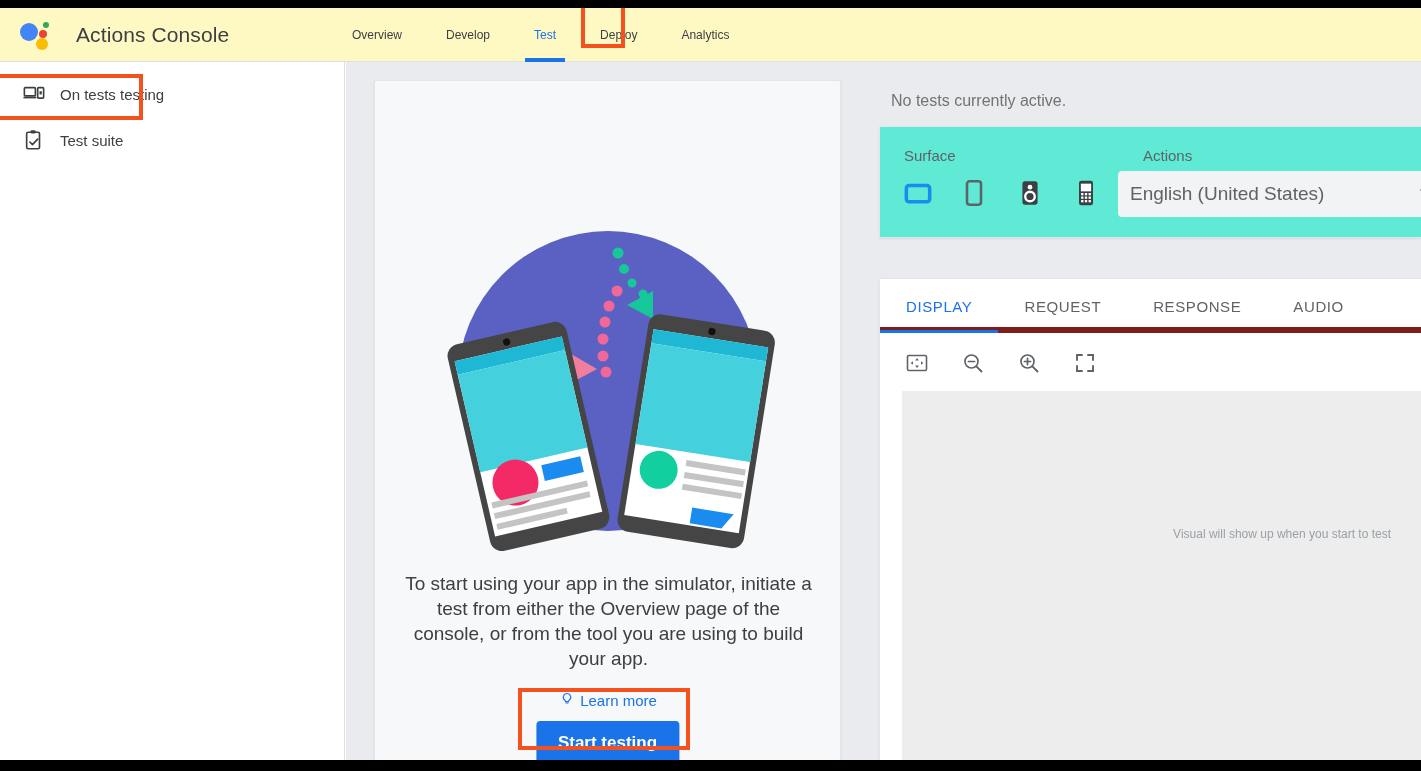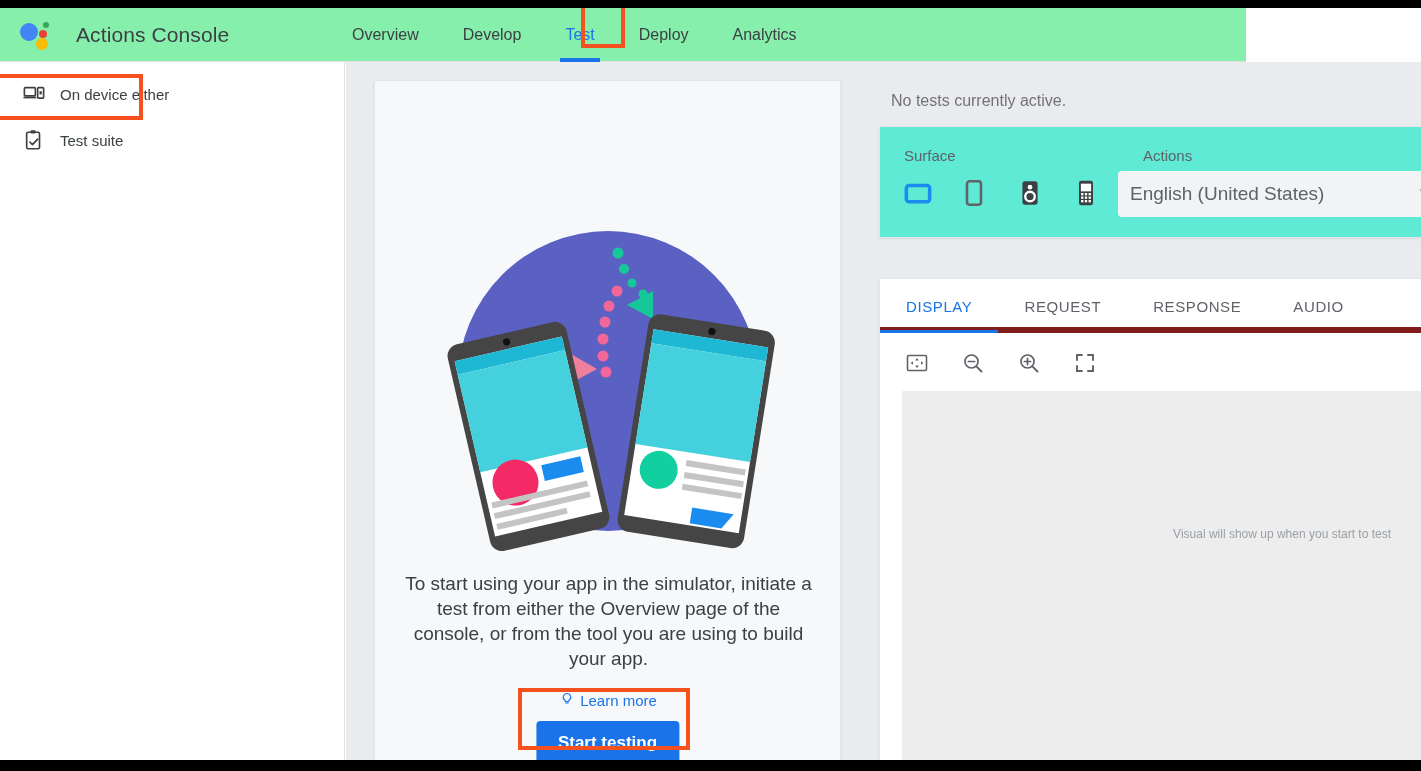--- a/index.html
+++ b/index.html
@@ -15,39 +15,39 @@
   #app {
     position:absolute;
     left:0; top:8px;
     width:1421px; height:752px;
     background:#ffffff;
     overflow:hidden;
   }
 
   
   .topbar {
-    position:absolute; left:0; top:0; width:1246px; height:54px;
-    background:#86efac;
+    position:absolute; left:0; top:0; width:1421px; height:54px;
+    background:#fef9c3;
     border-bottom:1px solid #e0e0e0;
   }
   .brand { position:absolute; left:18px; top:10px; display:flex; align-items:center; }
   .assistant-logo { position:relative; width:36px; height:34px; }
   .assistant-logo .blue  { position:absolute; left:2px;  top:5px;  width:18px; height:18px; border-radius:50%; background:#4285f4; }
   .assistant-logo .green { position:absolute; left:25px; top:4px;  width:6px;  height:6px;  border-radius:50%; background:#34a853; }
   .assistant-logo .red   { position:absolute; left:21px; top:12px; width:8px;  height:8px;  border-radius:50%; background:#ea4335; }
   .assistant-logo .yellow{ position:absolute; left:18px; top:20px; width:12px; height:12px; border-radius:50%; background:#fbbc04; }
   .app-title { margin-left:22px; font-size:21px; color:#3c4043; letter-spacing:.1px; }
 
   .nav { position:absolute; left:330px; top:0; height:54px; display:flex; align-items:flex-start; }
   .nav-item {
     position:relative;
     height:54px;
     padding:0 22px;
     display:flex; align-items:center;
-    font-size:16px; color:#3c4043;
+    font-size:12px; color:#3c4043;
     cursor:pointer;
     white-space:nowrap;
   }
   .nav-item.active { color:#1a73e8; }
   .nav-item.active::after {
     content:""; position:absolute; left:50%; transform:translateX(-50%);
     bottom:0; width:40px; height:4px; background:#1a73e8;
   }
 
   
@@ -194,21 +194,21 @@
 
       <div class="side-item">
         <span class="side-icon">
           <svg width="22" height="22" viewBox="0 0 24 24">
             <rect x="1.5" y="5" width="12" height="9" rx="1" fill="none" stroke="#3c4043" stroke-width="1.8"></rect>
             <rect x="0.5" y="15" width="14" height="1.8" fill="#3c4043"></rect>
             <rect x="16" y="5" width="6.5" height="11.5" rx="1" fill="none" stroke="#3c4043" stroke-width="1.8"></rect>
             <rect x="18" y="9" width="2.5" height="3.5" fill="#3c4043"></rect>
           </svg>
         </span>
-        <span>On device either</span>
+        <span>On tests testing</span>
       </div>
 
       <div class="side-item">
         <span class="side-icon">
           <svg width="22" height="22" viewBox="0 0 24 24">
             <rect x="4" y="3.5" width="14" height="18" rx="1.6" fill="none" stroke="#3c4043" stroke-width="1.8"></rect>
             <rect x="8.2" y="1.4" width="5.6" height="3.4" rx="1.2" fill="#3c4043"></rect>
             <path d="M7.5 14.2 L10.3 17 L16 11" fill="none" stroke="#3c4043" stroke-width="1.8" stroke-linecap="round" stroke-linejoin="round"></path>
           </svg>
         </span>

